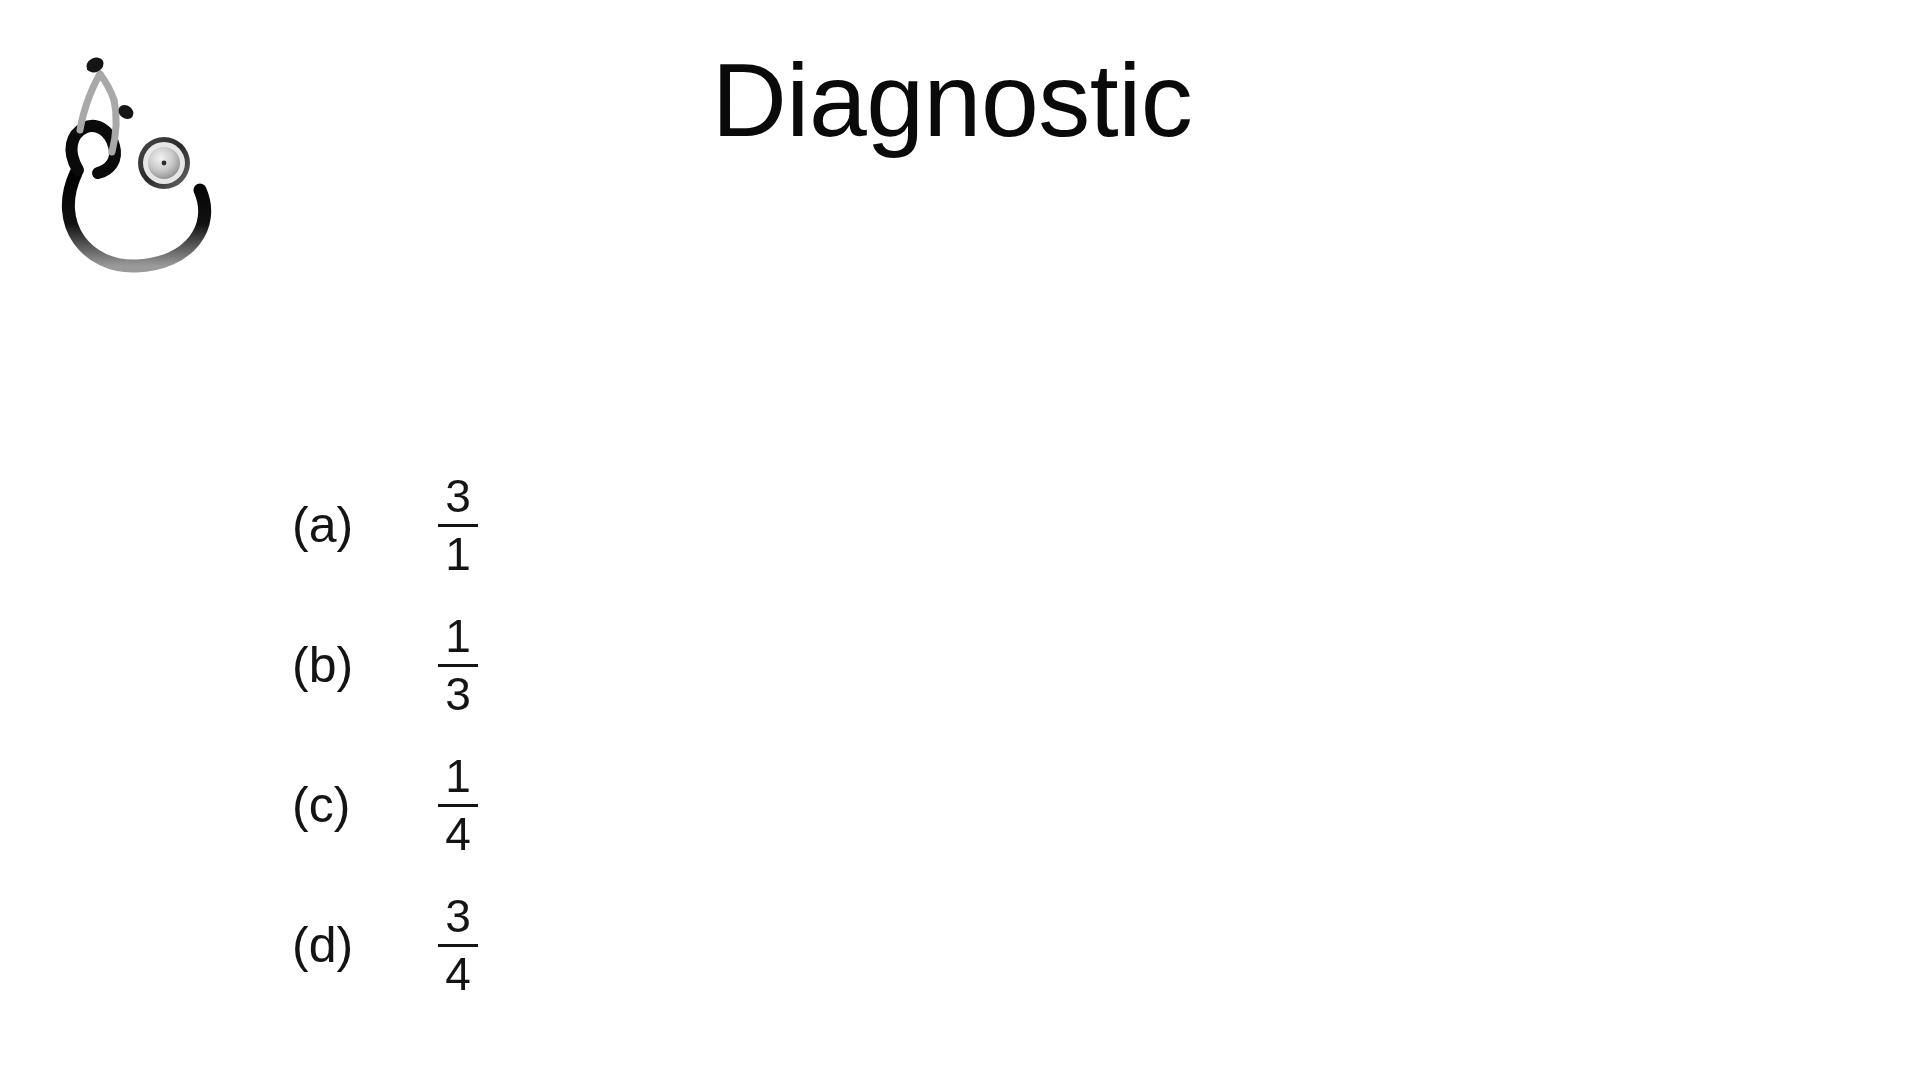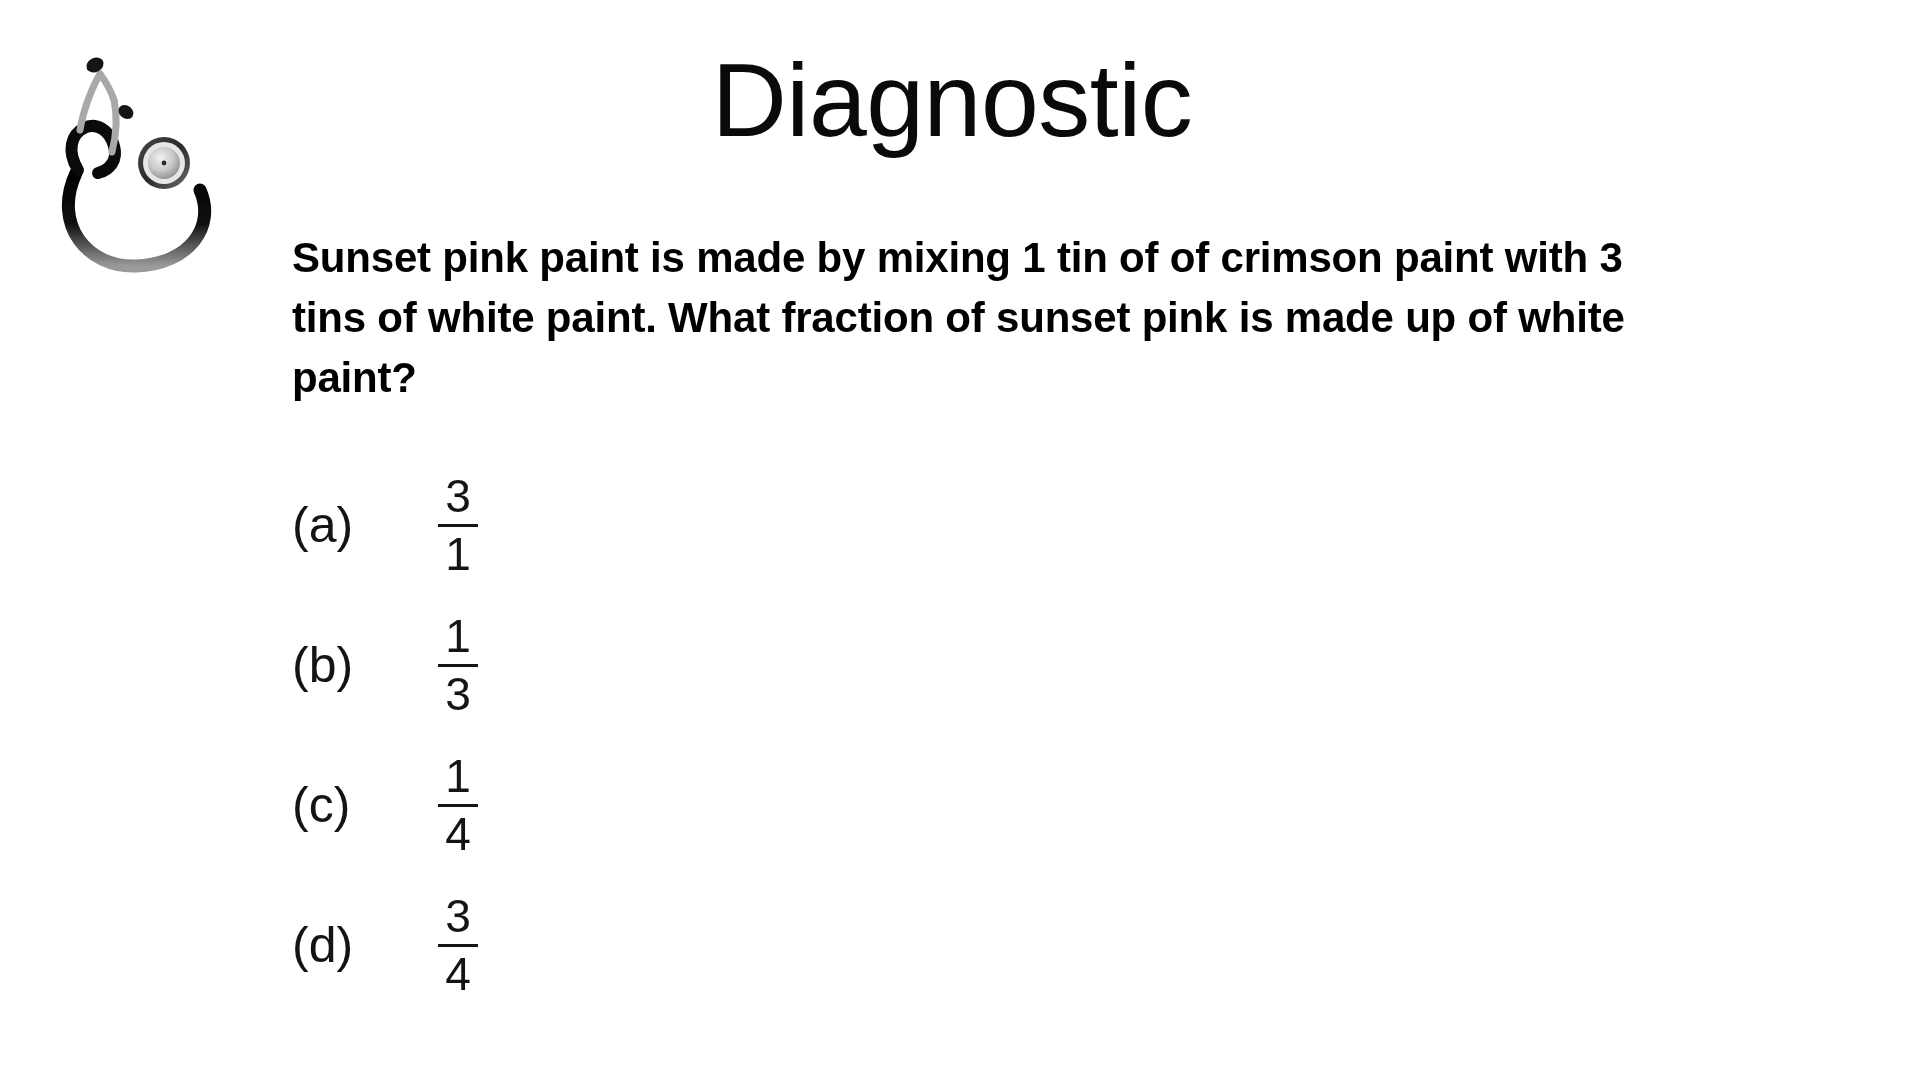--- a/index.html
+++ b/index.html
@@ -149,21 +149,20 @@
 
       <circle cx="124" cy="133" r="26" fill="url(#ringGrad)"></circle>
       <circle cx="124" cy="133" r="21" fill="#e6e6e6"></circle>
       <circle cx="124" cy="133" r="16" fill="url(#chestGrad)"></circle>
       <circle cx="124" cy="133" r="2.4" fill="#2b2b2b"></circle>
     </svg>
   </div>
 
   <div class="title">Diagnostic</div>
 
-  <div class="question">Sunset pink paint is made by mixing 1 tin of of crimson paint with 3 tins of white paint. What fraction of sunset pink is made up of white paint?</div>
 
   <div class="options">
 
     <div class="option-row">
       <span class="option-label">(a)</span>
       <span class="fraction">
         <span class="num">3</span>
         <span class="bar"></span>
         <span class="den">1</span>
       </span>

